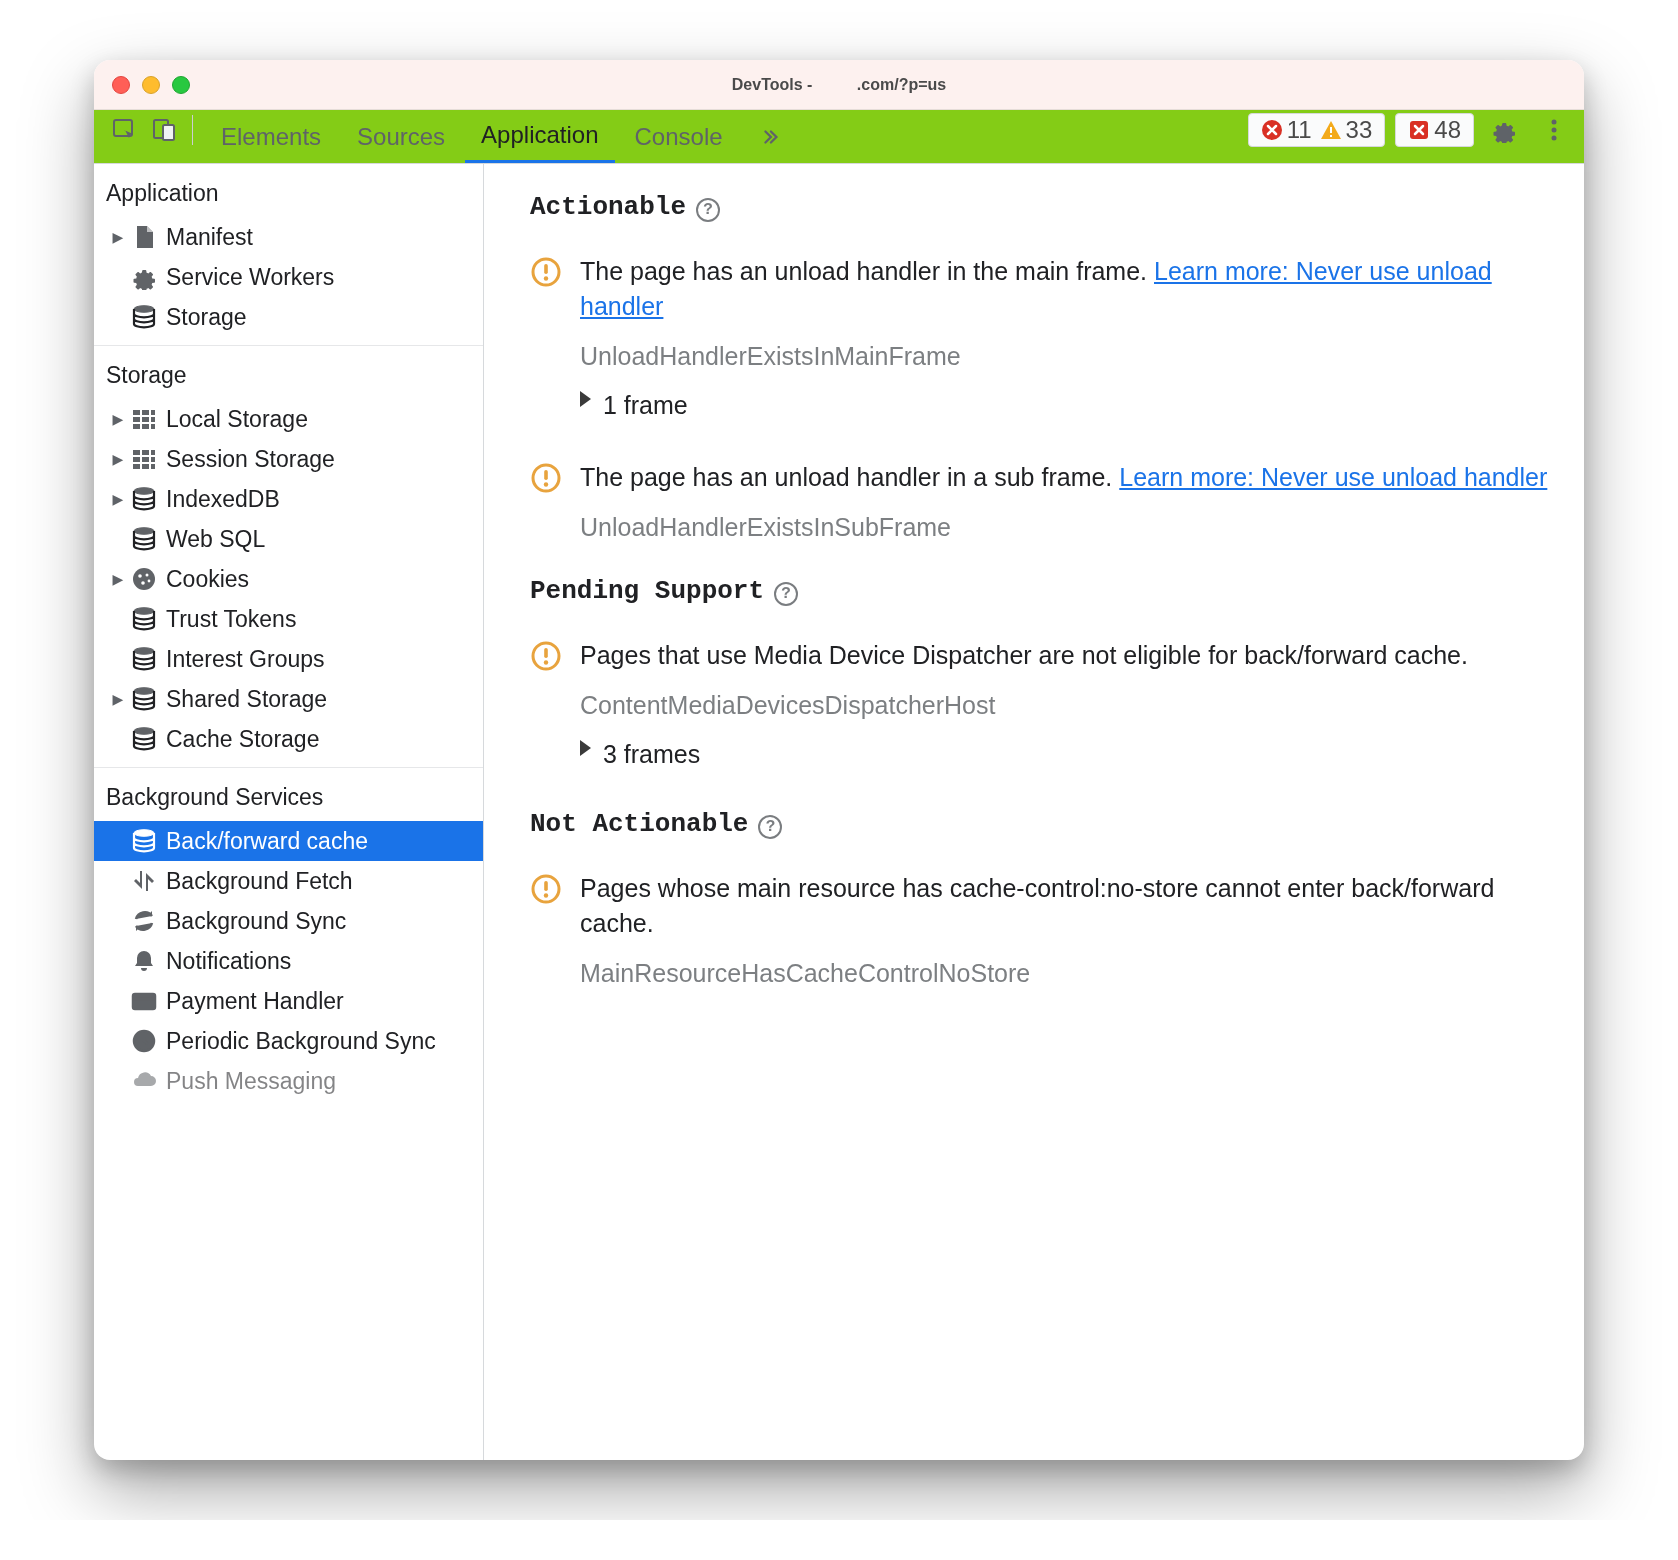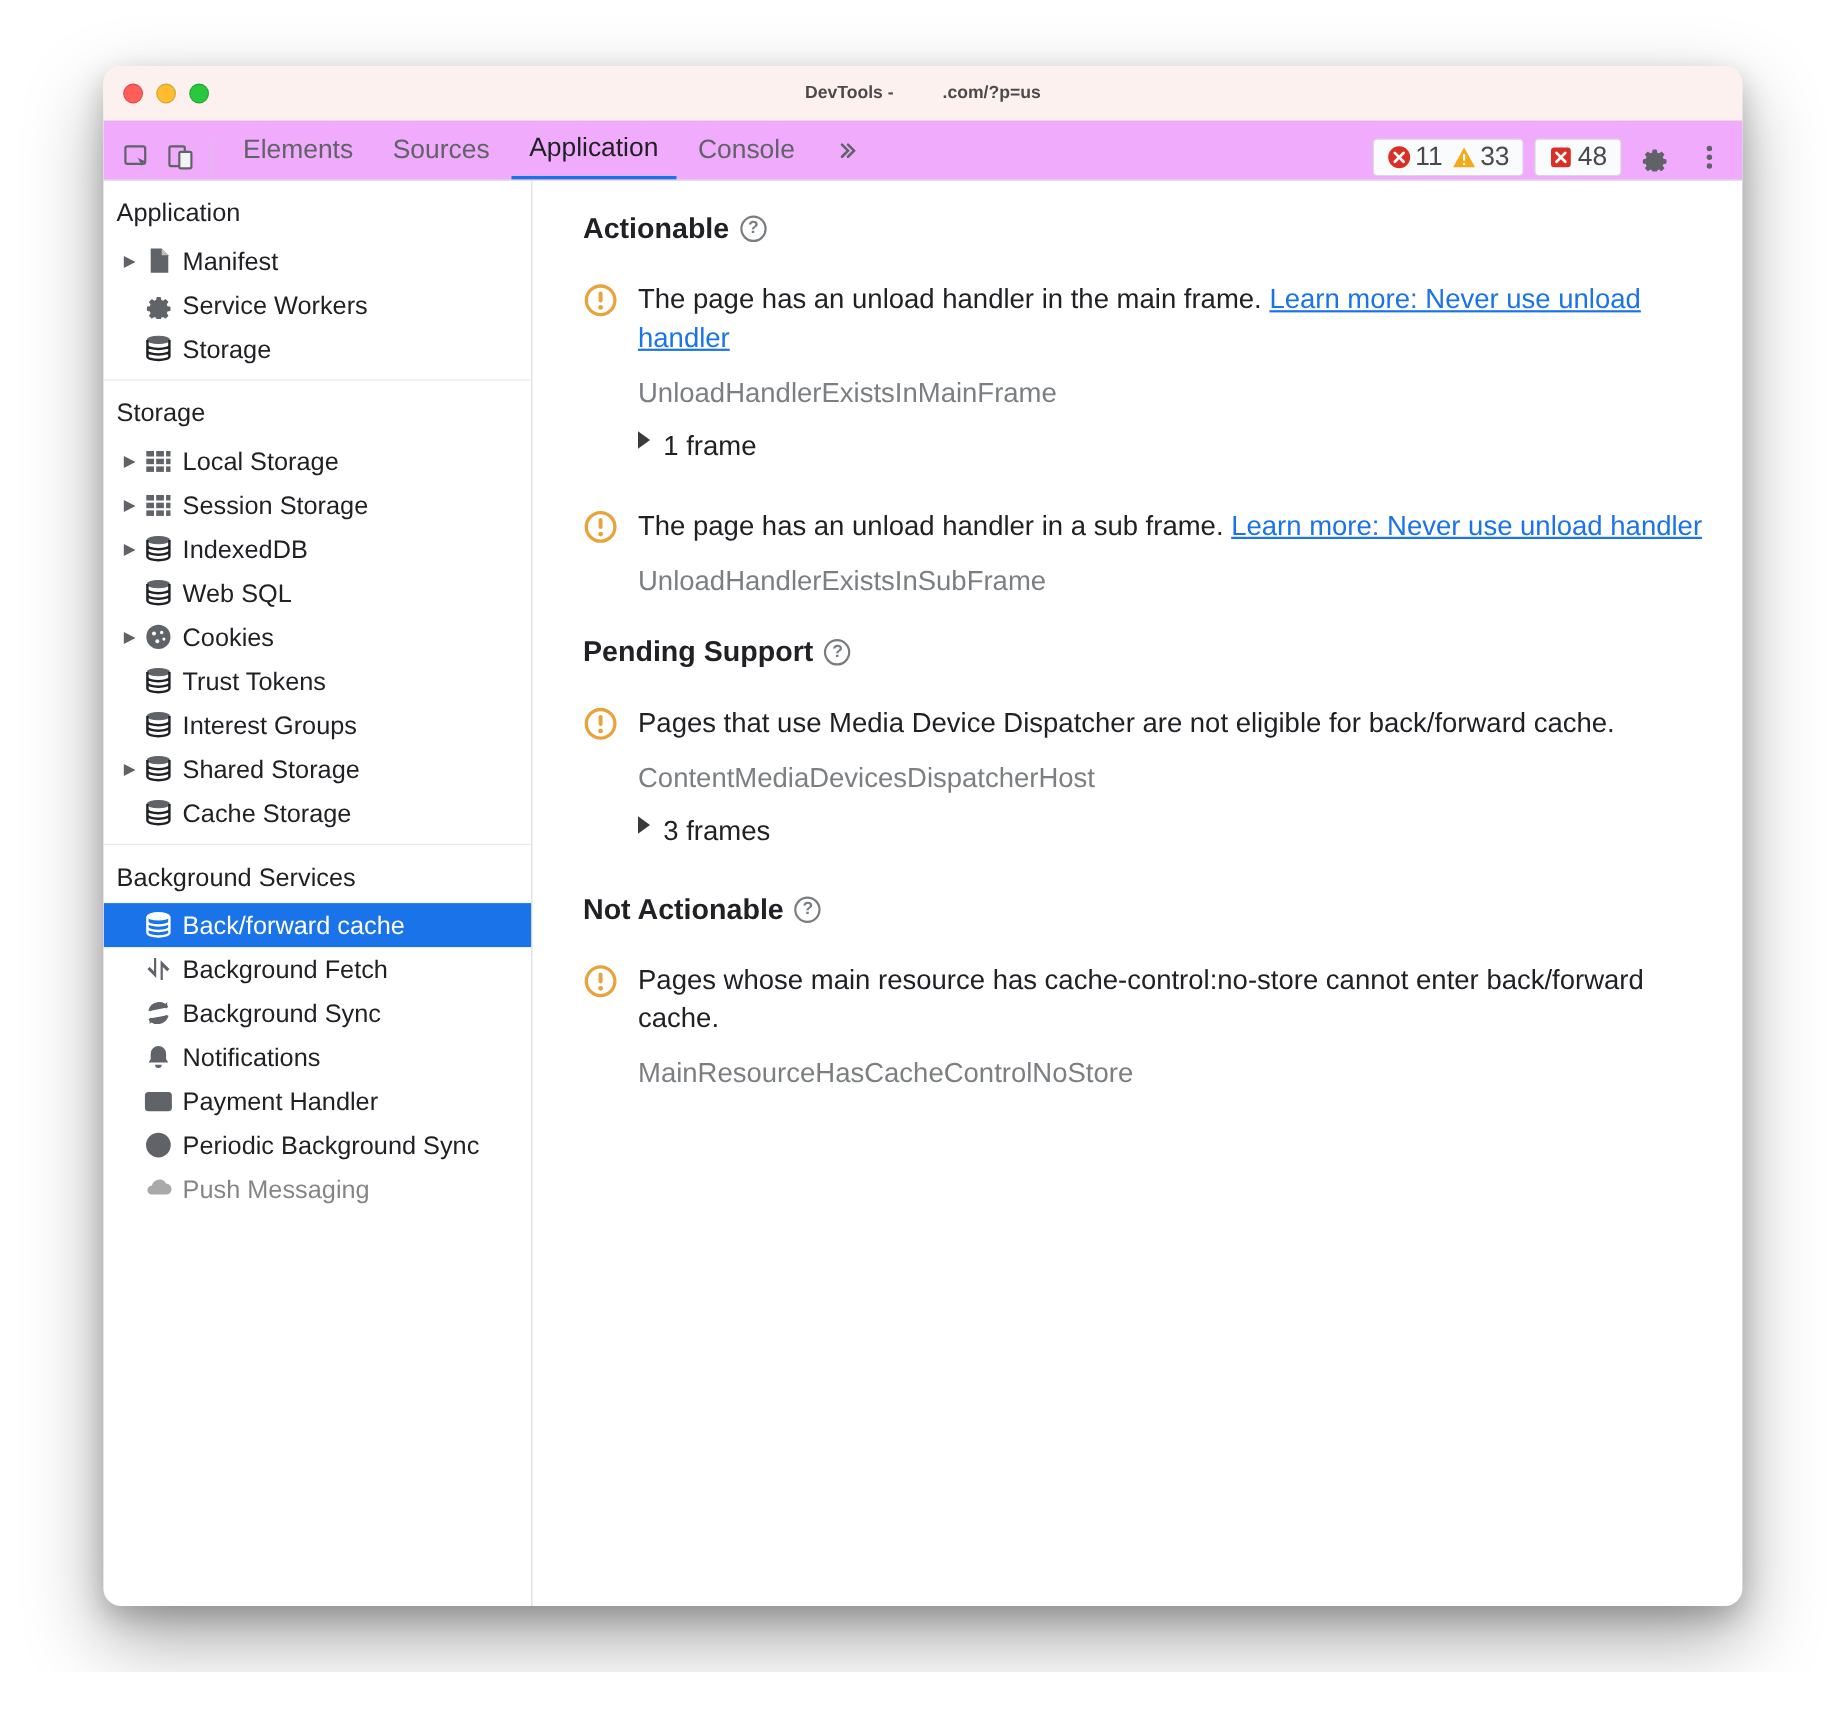--- a/index.html
+++ b/index.html
@@ -37,23 +37,23 @@
   .dot.yellow { background:#febc2e; border:1px solid #d8a22b; }
   .dot.green { background:#28c840; border:1px solid #20a532; }
   .titlebar-title {
     position:absolute; left:0; right:0; text-align:center;
     font-size: 16px; font-weight: 600; color:#2a2a2a; pointer-events:none;
   }
   .titlebar-title span { color:#4a4a4a; font-weight:600; }
   
   .toolbar {
     height: 54px;
-    background:#f0abfc;
+    background:#84cc16;
     border-bottom: 1px solid #d6d9dc;
-    display:flex; align-items:flex-end;
+    display:flex; align-items:flex-start;
     padding: 0 10px;
     font-size: 24px;
     color:#5f6368;
   }
   .toolbar .left-icons { display:flex; align-items:center; }
   .toolbar .icon-btn {
     width: 40px; height: 40px; display:inline-flex; align-items:center; justify-content:center;
     border-radius:4px; cursor:pointer;
   }
   .toolbar .sep {
@@ -107,23 +107,24 @@
   .sb-caret.hidden { visibility:hidden; }
   .sb-icon { width:28px; height:26px; display:inline-flex; align-items:center; justify-content:center; margin-right:8px;}
   .sb-icon svg { width:26px; height:26px; fill:#606367; }
   
   .main {
     flex:1; overflow-y:auto;
     padding: 22px 28px 40px 46px;
     font-size: 25px; color:#202124;
   }
   .section-header {
-    display:flex; align-items:center; gap:10px;
+    display:flex; align-items:flex-end; gap:10px;
     font-weight:700; font-size:26px;
     margin: 6px 0 32px 0;
+    font-family: Liberation Mono, monospace;
   }
   .help-circle {
     width:24px; height:24px; border:2px solid #7a7d80; border-radius:50%;
     display:inline-flex; align-items:center; justify-content:center;
     font-size:16px; color:#7a7d80; font-weight:600;
   }
   .issue { display:flex; gap:18px; margin-bottom: 34px; }
   .issue .warn {
     width:32px; height:32px; flex:0 0 32px; margin-top:2px;
   }

